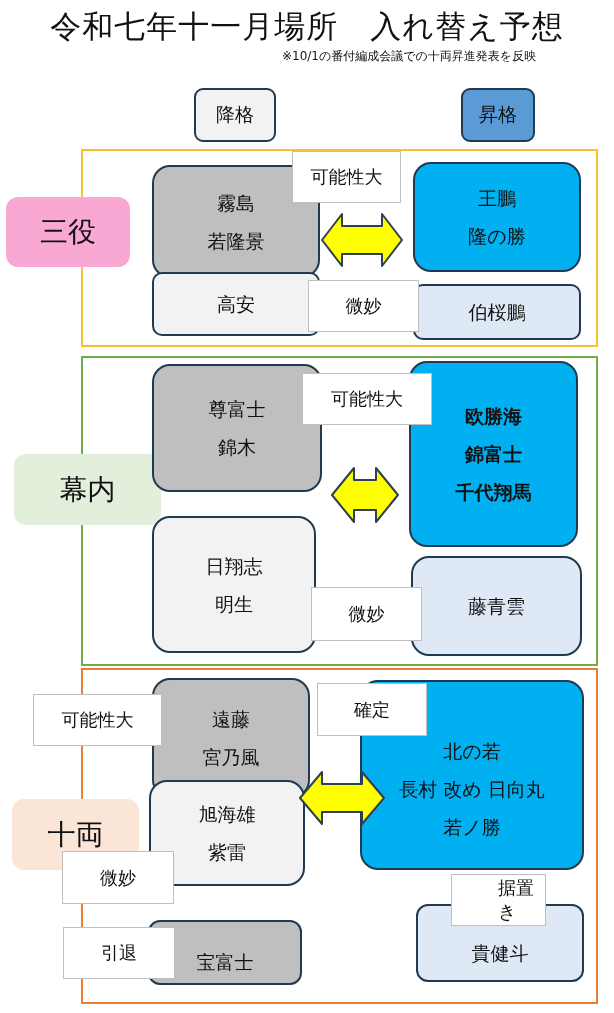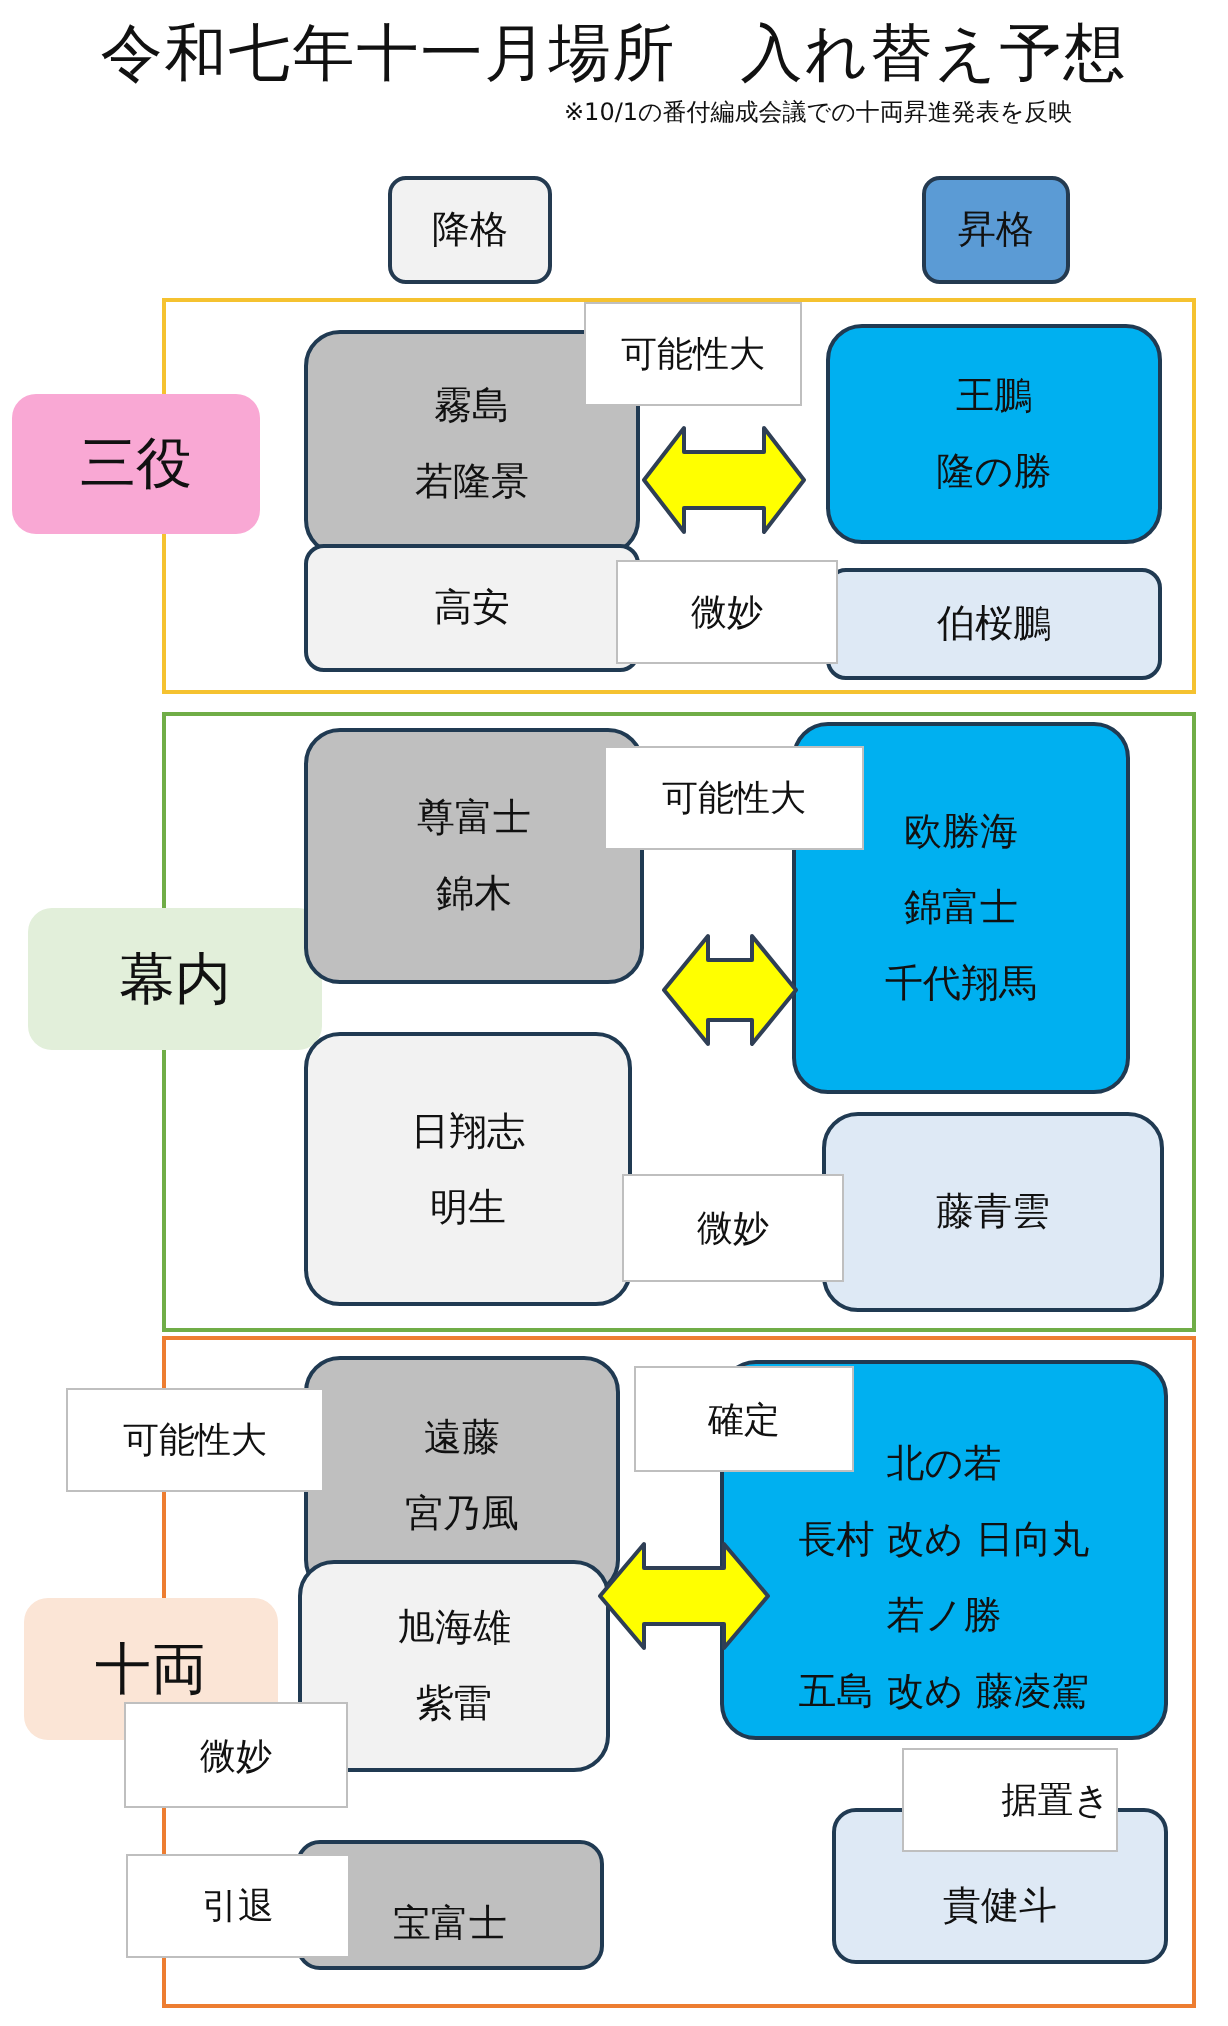--- a/index.html
+++ b/index.html
@@ -51,21 +51,21 @@
   <polygon points="2,28 22,2 22,14 62,14 62,2 82,28 62,54 62,42 22,42 22,54" fill="#ffff00" stroke="#2f3f55" stroke-width="2" stroke-linejoin="round"></polygon>
 </svg>
 
 <div class="abs frame" style="left:81px;top:356px;width:517px;height:310px;border-color:#70ad47;"></div>
 <div class="abs label" style="left:14px;top:454px;width:147px;height:71px;background:#e2efda;">幕内</div>
 
 <div class="abs box gray" style="left:152px;top:364px;width:170px;height:128px;">
   <span>尊富士</span>
   <span>錦木</span>
 </div>
-<div class="abs box blue" style="left:396px;top:361px;width:169px;height:186px;">
+<div class="abs box blue" style="left:409px;top:361px;width:169px;height:186px;font-weight:bold;">
   <span>欧勝海</span>
   <span>錦富士</span>
   <span>千代翔馬</span>
 </div>
 <div class="abs box light" style="left:152px;top:516px;width:164px;height:137px;">
   <span>日翔志</span>
   <span>明生</span>
 </div>
 <div class="abs box pale" style="left:411px;top:556px;width:171px;height:100px;">
   <span>藤青雲</span>
@@ -80,32 +80,31 @@
 <div class="abs label" style="left:12px;top:799px;width:127px;height:71px;background:#fbe5d6;">十両</div>
 
 <div class="abs box gray" style="left:152px;top:678px;width:158px;height:120px;">
   <span>遠藤</span>
   <span>宮乃風</span>
 </div>
 <div class="abs box blue" style="left:360px;top:680px;width:224px;height:190px;padding-top:28px;">
   <span>北の若</span>
   <span>長村 改め 日向丸</span>
   <span>若ノ勝</span>
-  <span>五島 改め 藤凌駕</span>
 </div>
 <div class="abs box light" style="left:149px;top:780px;width:156px;height:106px;">
   <span>旭海雄</span>
   <span>紫雷</span>
 </div>
 <div class="abs box gray" style="left:148px;top:920px;width:154px;height:65px;border-radius:12px;justify-content:flex-end;padding-bottom:2px;">
   <span>宝富士</span>
 </div>
 <div class="abs box pale" style="left:416px;top:904px;width:168px;height:78px;border-radius:12px;justify-content:flex-end;padding-bottom:8px;">
   <span>貴健斗</span>
 </div>
 <div class="abs tag" style="left:33px;top:694px;width:129px;height:52px;">可能性大</div>
 <div class="abs tag" style="left:317px;top:683px;width:110px;height:53px;">確定</div>
 <div class="abs tag" style="left:62px;top:851px;width:112px;height:53px;">微妙</div>
 <div class="abs tag" style="left:63px;top:927px;width:112px;height:52px;font-family:Liberation Serif, serif;">引退</div>
-<div class="abs tag" style="left:451px;top:874px;width:108px;height:52px;padding-left:46px;">据置き</div>
+<div class="abs tag" style="left:451px;top:874px;width:95px;height:52px;padding-left:46px;">据置き</div>
 <svg class="arrow" style="left:298px;top:770px;" width="88" height="56">
   <polygon points="2,28 24,2 24,14 64,14 64,2 86,28 64,54 64,42 24,42 24,54" fill="#ffff00" stroke="#2f3f55" stroke-width="2" stroke-linejoin="round"></polygon>
 </svg>
 
 </body></html>

